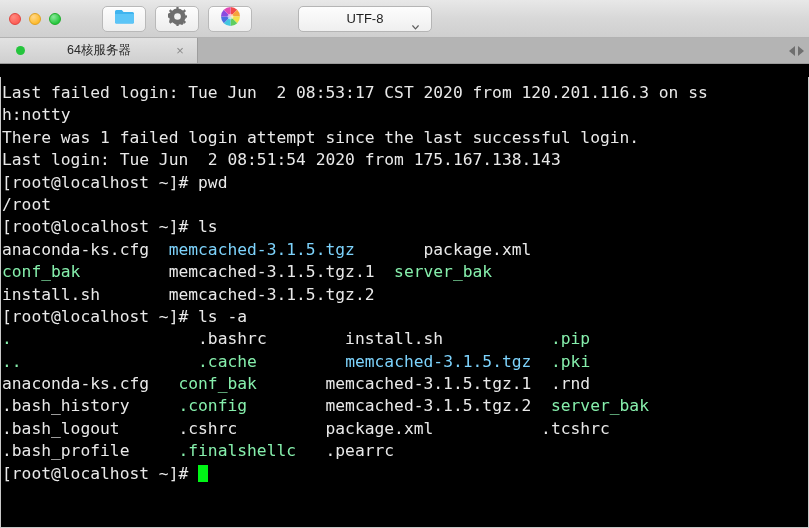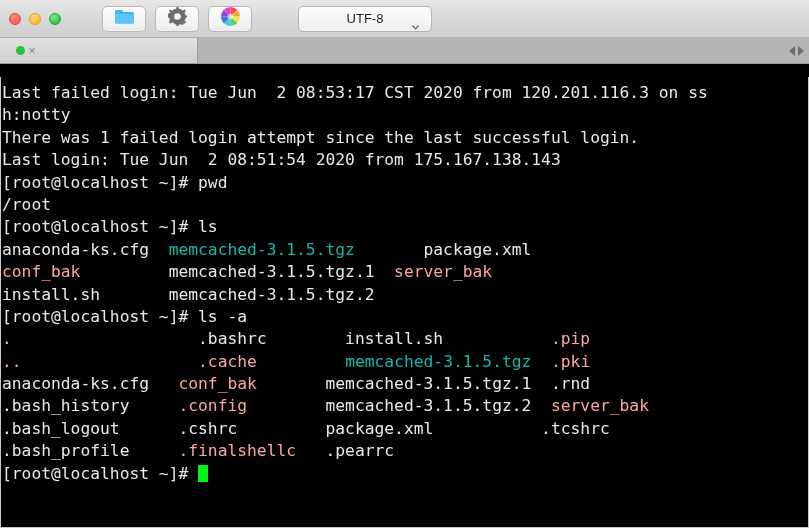--- a/index.html
+++ b/index.html
@@ -176,22 +176,22 @@
   .screen {
     font-family: "DejaVu Sans Mono", "Liberation Mono", monospace;
     font-size: 16.3px;
     line-height: 22.4px;
     color: #e9e9e9;
     white-space: pre;
     letter-spacing: 0px;
   }
   .row { height: 22.4px; white-space: pre; }
   .c-white { color: #e9e9e9; }
-  .c-red   { color: #14b8a6; }
-  .c-blue  { color: #fca5a5; }
+  .c-red   { color: #7dd3fc; }
+  .c-blue  { color: #86efac; }
   .cursor {
     display: inline-block;
     width: 9.72px;
     height: 17px;
     background: #00f516;
     vertical-align: -3px;
   }
 </style>
 </head>
 <body>
@@ -262,20 +262,21 @@
         <svg width="7" height="7" viewBox="0 0 10 7">
           <path d="M1 1 L5 5.4 L9 1" stroke="#5d5d5d" stroke-width="1.6" fill="none" stroke-linecap="round"></path>
         </svg>
       </span>
     </div>
   </div>
 
   <div class="tabbar">
     <div class="tab">
       <span class="tab-dot"></span>
+      <span class="tab-title">64核服务器</span>
       <span class="tab-close">×</span>
     </div>
     <div class="tab-nav">
       <span class="navarrow left"></span>
       <span class="navarrow right"></span>
     </div>
   </div>
 
   <div class="terminal">
     <div class="screen" id="screen"><div class="row"><span class="c-white">Last failed login: Tue Jun  2 08:53:17 CST 2020 from 120.201.116.3 on ss</span></div><div class="row"><span class="c-white">h:notty</span></div><div class="row"><span class="c-white">There was 1 failed login attempt since the last successful login.</span></div><div class="row"><span class="c-white">Last login: Tue Jun  2 08:51:54 2020 from 175.167.138.143</span></div><div class="row"><span class="c-white">[root@localhost ~]# pwd</span></div><div class="row"><span class="c-white">/root</span></div><div class="row"><span class="c-white">[root@localhost ~]# ls</span></div><div class="row"><span class="c-white">anaconda-ks.cfg  </span><span class="c-red">memcached-3.1.5.tgz</span><span class="c-white">       package.xml</span></div><div class="row"><span class="c-blue">conf_bak</span><span class="c-white">         memcached-3.1.5.tgz.1  </span><span class="c-blue">server_bak</span></div><div class="row"><span class="c-white">install.sh       memcached-3.1.5.tgz.2</span></div><div class="row"><span class="c-white">[root@localhost ~]# ls -a</span></div><div class="row"><span class="c-blue">.</span><span class="c-white">                   </span><span class="c-white">.bashrc        install.sh           </span><span class="c-blue">.pip</span></div><div class="row"><span class="c-blue">..</span><span class="c-white">                  </span><span class="c-blue">.cache</span><span class="c-white">         </span><span class="c-red">memcached-3.1.5.tgz</span><span class="c-white">  </span><span class="c-blue">.pki</span></div><div class="row"><span class="c-white">anaconda-ks.cfg   </span><span class="c-blue">conf_bak</span><span class="c-white">       memcached-3.1.5.tgz.1  .rnd</span></div><div class="row"><span class="c-white">.bash_history     </span><span class="c-blue">.config</span><span class="c-white">        memcached-3.1.5.tgz.2  </span><span class="c-blue">server_bak</span></div><div class="row"><span class="c-white">.bash_logout      .cshrc         package.xml           .tcshrc</span></div><div class="row"><span class="c-white">.bash_profile     </span><span class="c-blue">.finalshellc</span><span class="c-white">   .pearrc</span></div><div class="row"><span class="c-white">[root@localhost ~]# </span><span class="cursor"></span></div></div>

